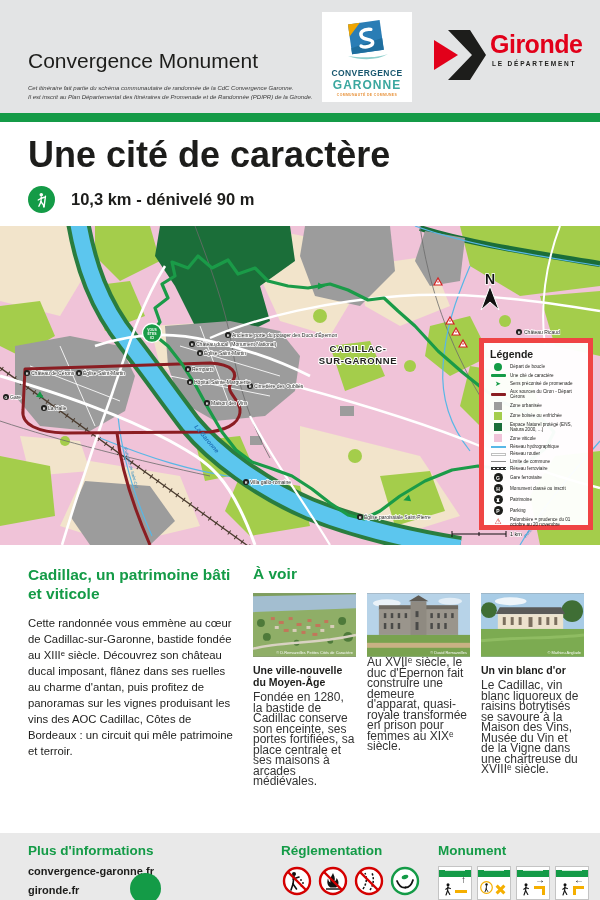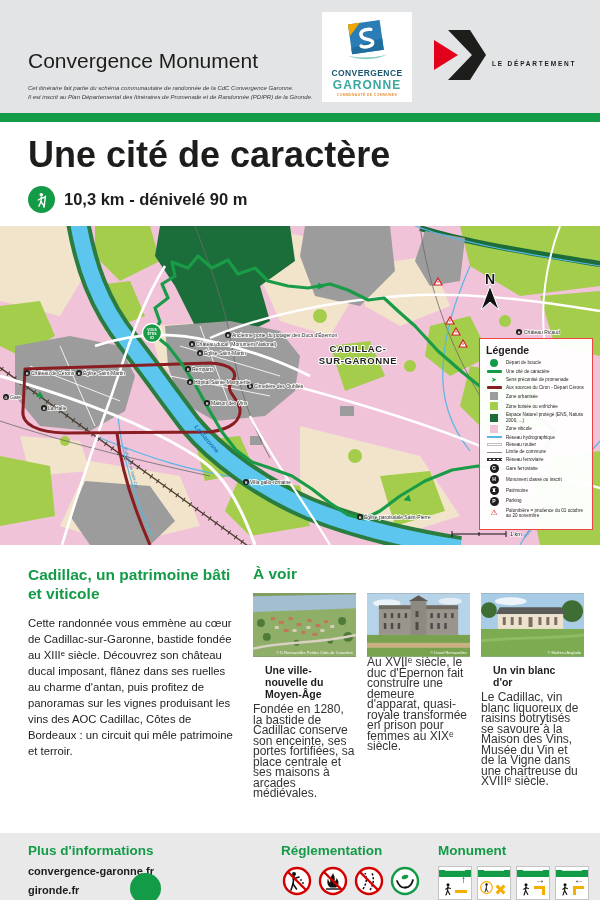--- a/index.html
+++ b/index.html
@@ -16,28 +16,28 @@
   .logo-conv .l3 { font-size:3.4px; font-weight:bold; color:#e8923a; letter-spacing:.4px; margin-top:1px; }
   .logo-gironde { position:absolute; left:432px; top:28px; width:150px; height:56px; }
   .logo-gironde .gname { position:absolute; left:58px; top:2px; font-size:25px; font-weight:bold; color:#e2001a; letter-spacing:-0.5px; }
   .logo-gironde .gsub { position:absolute; left:60px; top:32px; font-size:6.5px; font-weight:bold; color:#1d1d1b; letter-spacing:1.8px; }
 
   .green-bar { height:9px; background:#149b47; }
 
   
   .hero { height:104px; background:#fff; position:relative; }
   .hero h2 { position:absolute; left:28px; top:12px; font-size:36px; font-weight:bold; color:#1d1d1b; }
-  .hero .stats { position:absolute; left:28px; top:64px; display:flex; align-items:center; gap:9px; }
+  .hero .stats { position:absolute; left:28px; top:64px; display:flex; align-items:center; gap:16px; }
   .hiker-badge { width:27px; height:27px; border-radius:50%; background:#149b47; display:flex; align-items:center; justify-content:center; }
   .hero .dist { font-size:16.5px; font-weight:bold; color:#1d1d1b; }
 
   
   .map-wrap { height:319px; position:relative; background:#f0c3d8; }
   .map-wrap svg.mapsvg { display:block; }
-  .legend { position:absolute; right:7px; top:112px; width:114px; height:192px; background:rgba(255,255,255,.97); border:1px solid #ef4444; padding:5px 5px 3px 6px; }
+  .legend { position:absolute; right:7px; top:112px; width:114px; height:192px; background:rgba(255,255,255,.97); border:5px solid #ef4444; padding:5px 5px 3px 6px; }
   .legend-title { font-size:10.5px; font-weight:bold; margin-bottom:3px; }
   .lrow { display:flex; align-items:center; gap:4px; margin-bottom:1.9px; }
   .lsw { width:16px; flex:0 0 16px; display:flex; align-items:center; justify-content:center; }
   .llab { font-size:4.6px; line-height:5.4px; color:#1d1d1b; }
   .sw-circle { width:8px; height:8px; border-radius:50%; background:#149b47; }
   .sw-lineg { width:15px; height:3px; background:#149b47; border-radius:1px; }
   .sw-arrow { color:#149b47; font-size:7px; line-height:7px; }
   .sw-liner { width:15px; height:3px; background:#8a1d22; border-radius:1px; }
   .sw-sq { width:8px; height:8px; }
   .sw-lineb { width:15px; height:2px; background:#58b7e6; }
@@ -50,21 +50,21 @@
   
   .desc { height:288px; background:#fff; position:relative; }
   .desc-left { position:absolute; left:28px; top:20px; width:206px; }
   .desc-left h3 { font-size:15.5px; line-height:19px; font-weight:bold; color:#149b47; margin-bottom:12px; }
   .desc-left p { font-size:11.3px; line-height:16px; color:#1d1d1b; }
   .avoir { position:absolute; left:253px; top:20px; }
   .avoir h3 { font-size:15.5px; font-weight:bold; color:#149b47; margin-bottom:10px; }
   .cards { display:flex; gap:11px; }
   .card { width:103px; }
   .card .photo { width:103px; height:64px; position:relative; background:#888; }
-  .card h4 { font-size:10.5px; line-height:12px; font-weight:bold; margin:7px 12px 4px; color:#1d1d1b; }
+  .card h4 { font-size:10.5px; line-height:12px; font-weight:bold; margin:7px 0 4px; color:#1d1d1b; }
   .card p { font-size:12px; line-height:10.5px; color:#333; }
 
   
   .footer { height:130px; background:#e9e9e9; position:relative; overflow:hidden; }
   .fhead { font-size:13.5px; font-weight:bold; color:#149b47; }
   .f-info { position:absolute; left:28px; top:10px; }
   .f-info .link { font-size:11px; font-weight:bold; color:#1d1d1b; margin-top:7px; }
   .illus { position:absolute; left:18px; top:40px; width:220px; height:120px; }
   .bush { position:absolute; left:78px; top:72px; width:110px; height:40px; background:#127a3c; border-radius:20px; }
   .tree { position:absolute; }
@@ -128,20 +128,21 @@
     </svg>
     <div class="l1">CONVERGENCE</div>
     <div class="l2">GARONNE</div>
     <div class="l3">COMMUNAUTÉ DE COMMUNES</div>
   </div>
   <div class="logo-gironde">
     <svg width="54" height="54" viewBox="0 0 54 54">
       <polygon points="16,2 38,2 54,27 38,52 16,52 40,27" fill="#1d1d1b"></polygon>
       <polygon points="2,12 26,27 2,42" fill="#e2001a"></polygon>
     </svg>
+    <div class="gname">Gironde</div>
     <div class="gsub">LE DÉPARTEMENT</div>
   </div>
 </div>
 
 <div class="green-bar"></div>
 
 <div class="hero">
   <h2>Une cité de caractère</h2>
   <div class="stats">
     <span class="hiker-badge">

